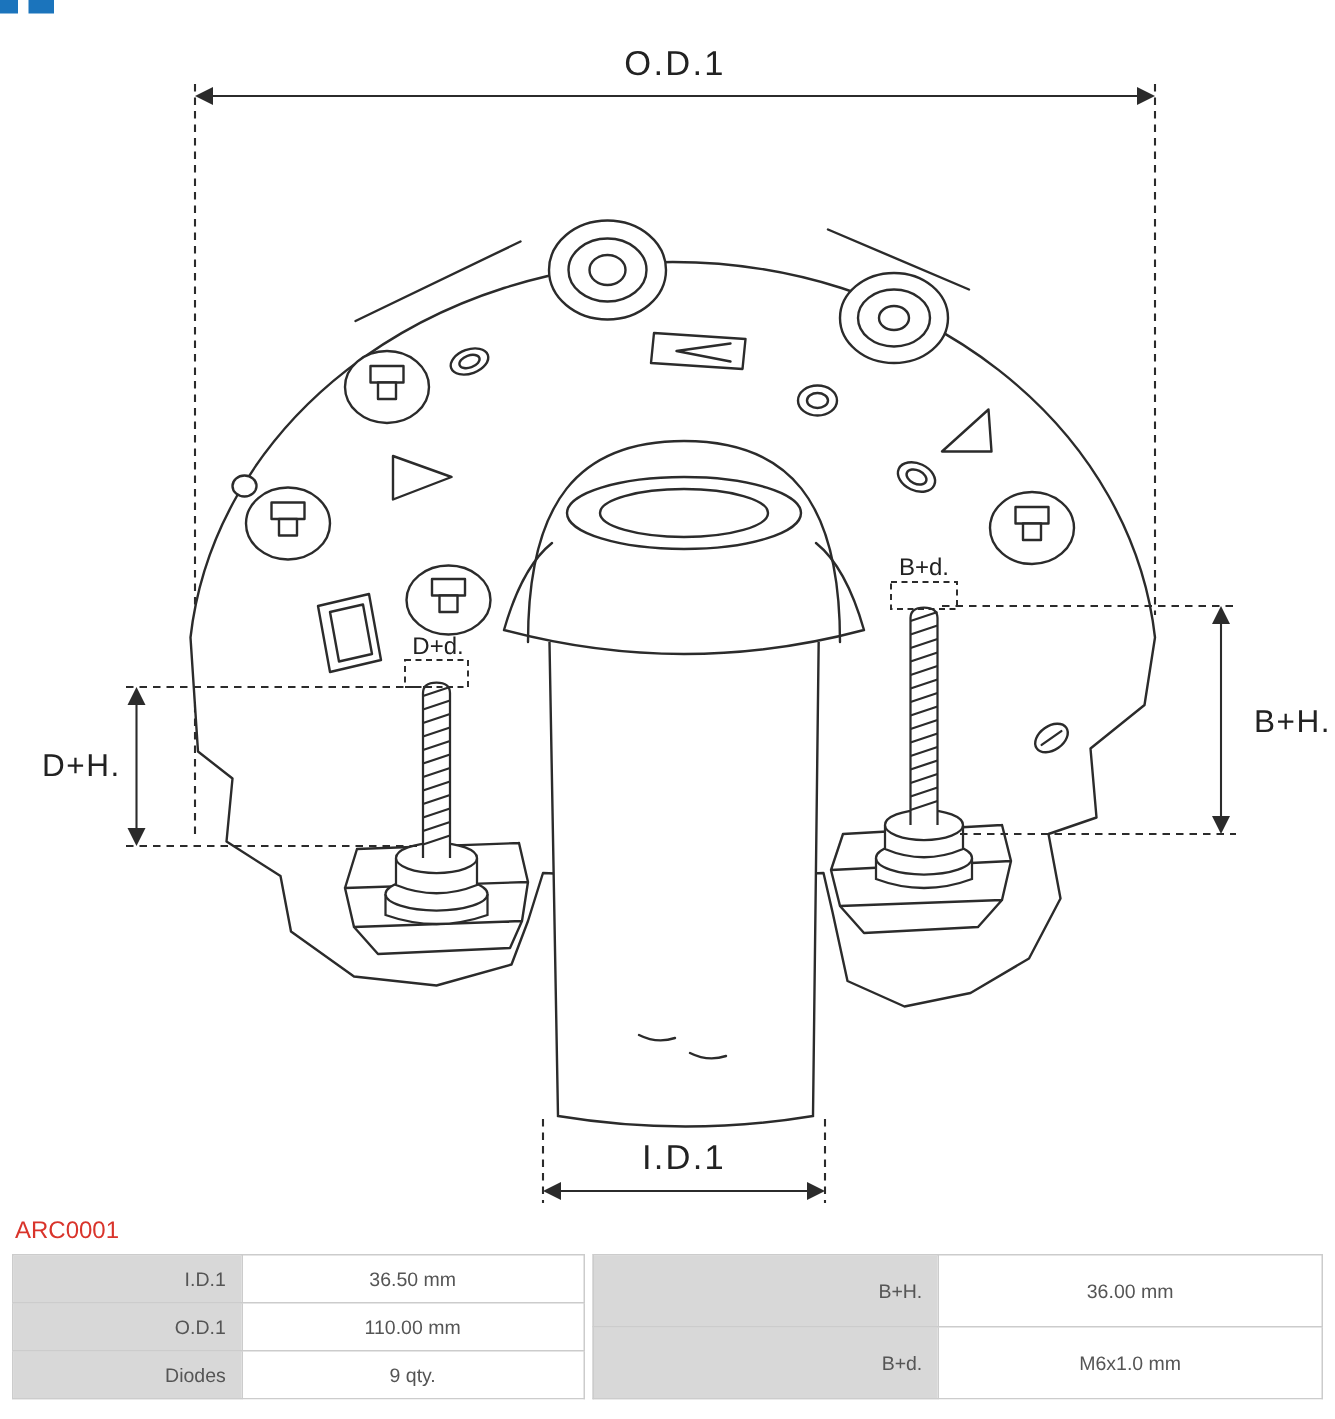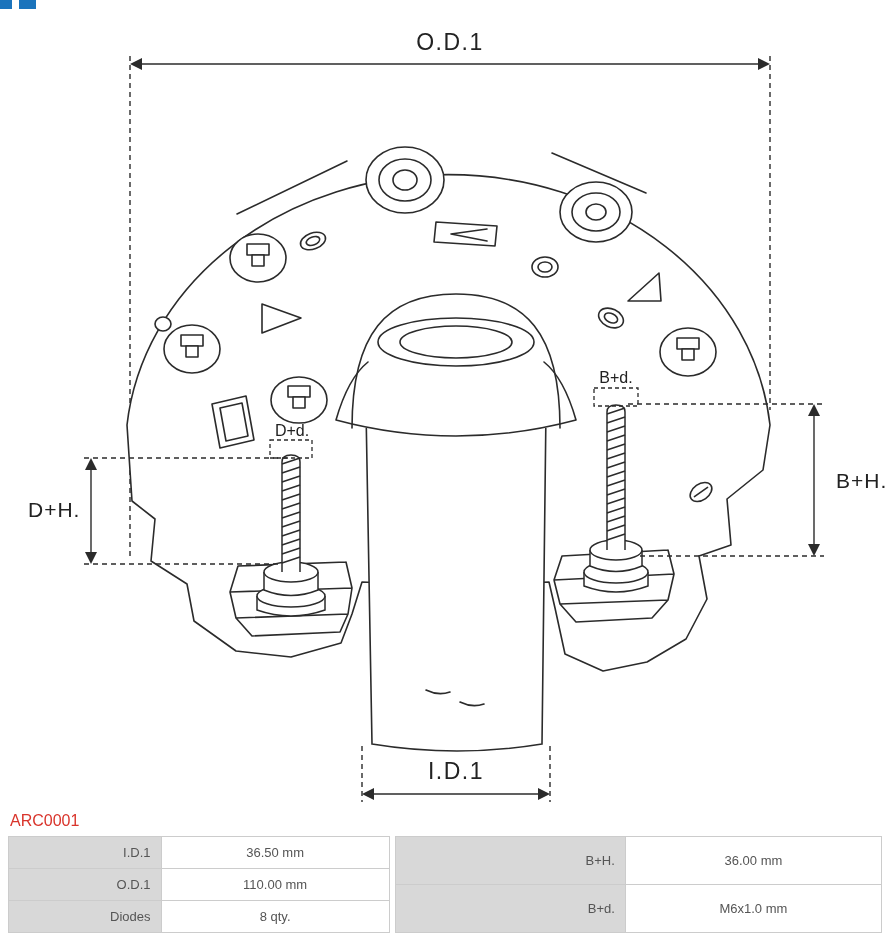--- a/index.html
+++ b/index.html
@@ -181,21 +181,21 @@
       <tr>
         <td class="lbl">I.D.1</td>
         <td class="val">36.50 mm</td>
       </tr>
       <tr>
         <td class="lbl">O.D.1</td>
         <td class="val">110.00 mm</td>
       </tr>
       <tr>
         <td class="lbl">Diodes</td>
-        <td class="val">8 qty.</td>
+        <td class="val">9 qty.</td>
       </tr>
     </tbody>
   </table>
   <table class="t2">
     <tbody>
       <tr>
         <td class="lbl">B+H.</td>
         <td class="val">36.00 mm</td>
       </tr>
       <tr>

